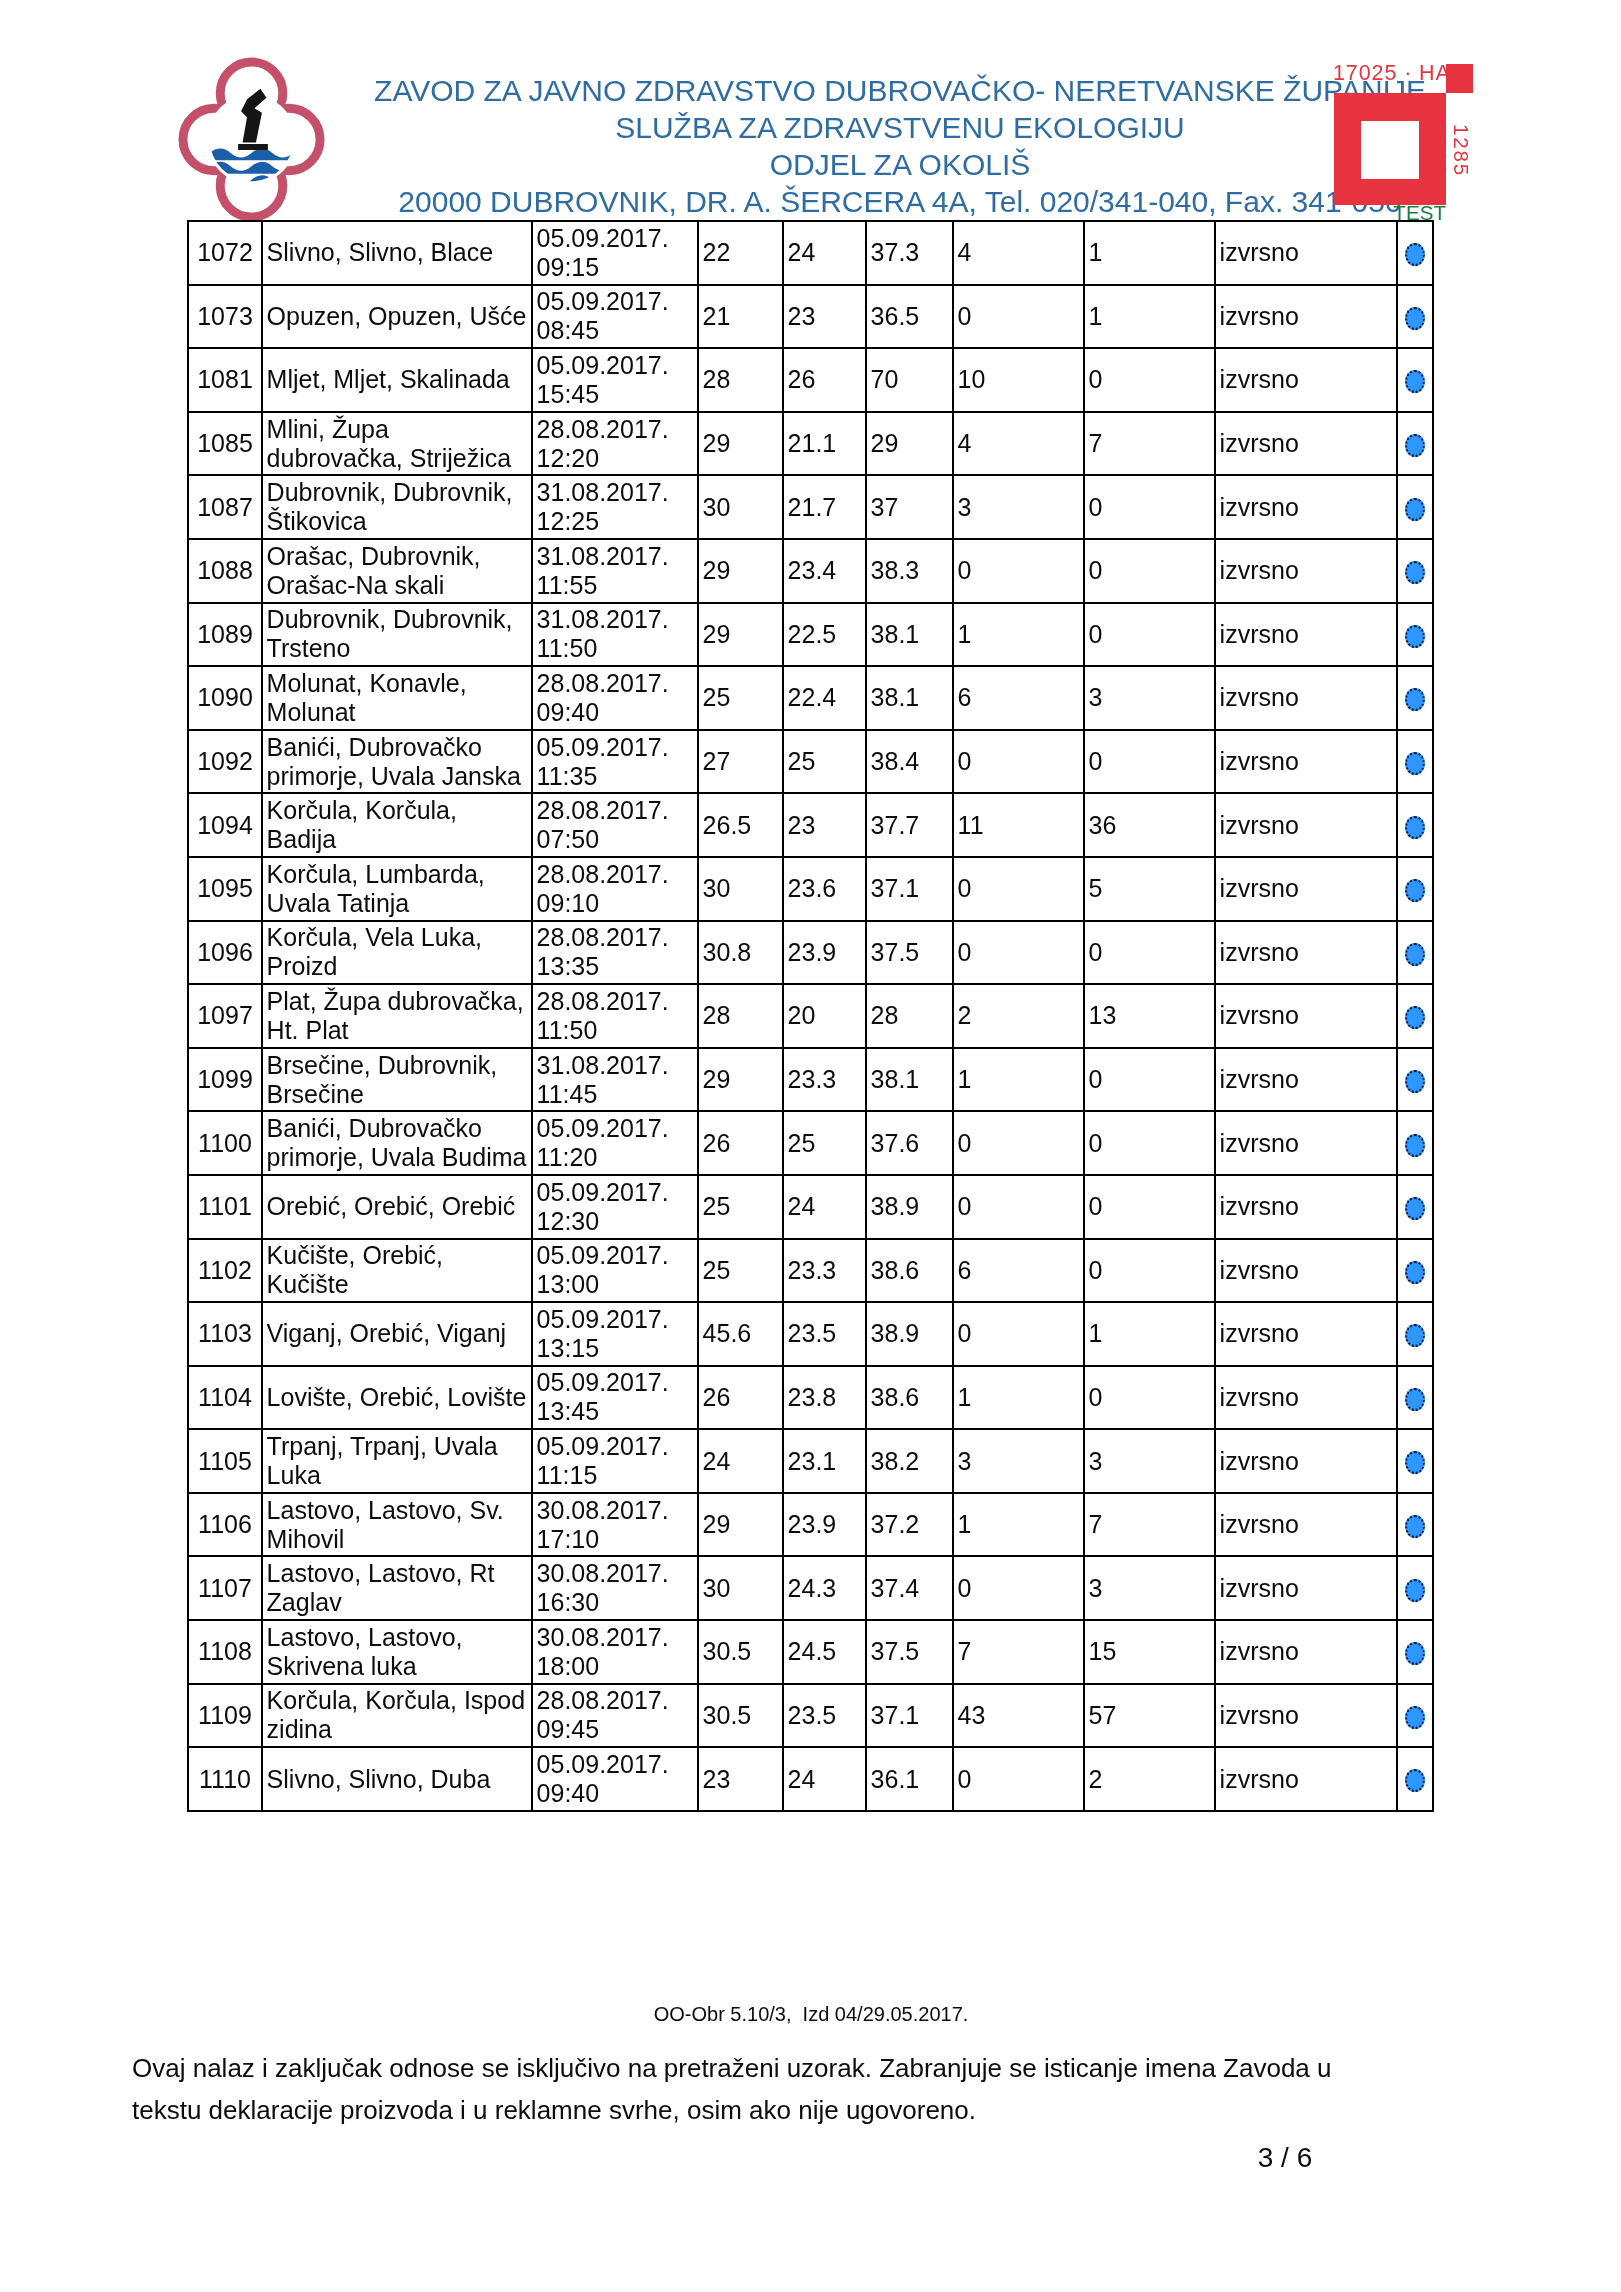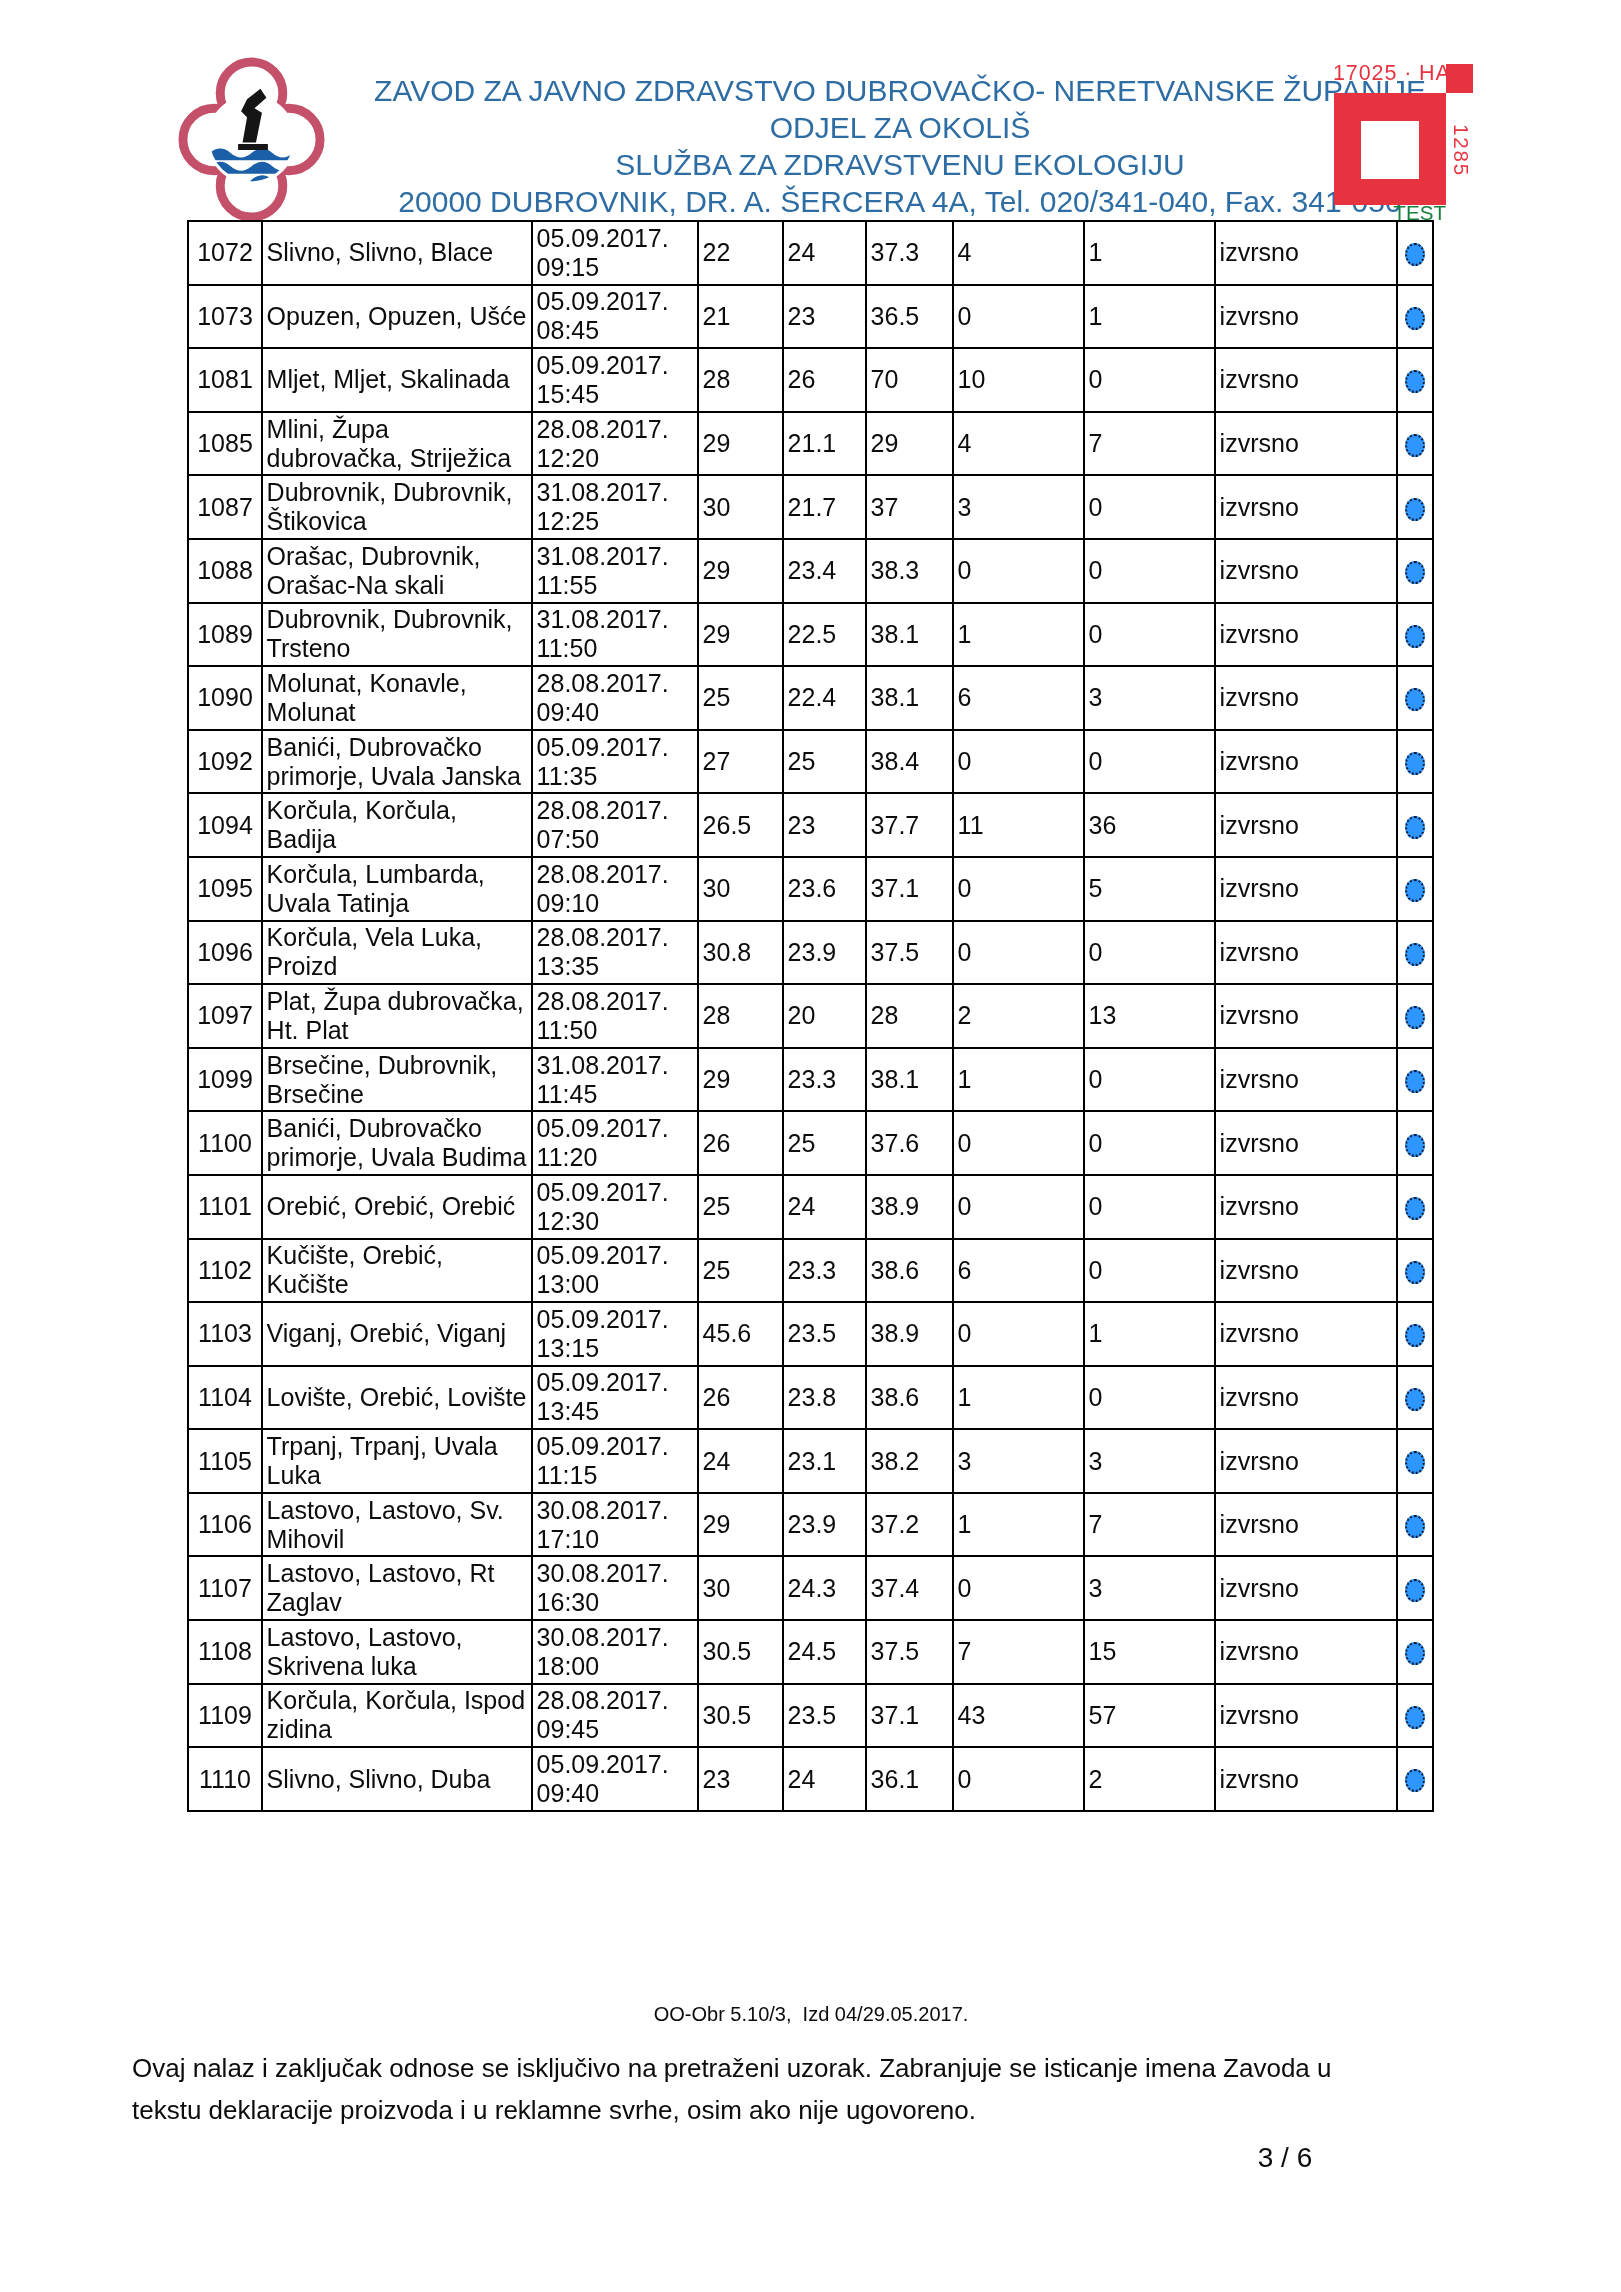--- a/index.html
+++ b/index.html
@@ -67,22 +67,22 @@
       <path d="M22 64 q7 -6 14 0 t14 0 t14 0 t14 0 v5 h-56 z" fill="#1a5fa8"></path>
       <path d="M22 73 q7 -6 14 0 t14 0 t14 0 t14 0 v5 h-56 z" fill="#1a5fa8"></path>
       <path d="M22 82 q7 -6 14 0 t14 0 t14 0 t14 0 v8 h-56 z" fill="#1a5fa8"></path>
     </g>
     <path d="M47 28 l9 -7 4 6 -8 7 5 3 -4 20 -9 0 3 -17 -4 -4 z M41 58 h20 v4 h-20 z" fill="#151515"></path>
   </svg>
 </div>
 
 <div class="org-block">
   <div>ZAVOD ZA JAVNO ZDRAVSTVO DUBROVAČKO- NERETVANSKE ŽUPANIJE</div>
+  <div>SLUŽBA ZA ZDRAVSTVENU EKOLOGIJU</div>
   <div>ODJEL ZA OKOLIŠ</div>
-  <div>SLUŽBA ZA ZDRAVSTVENU EKOLOGIJU</div>
   <div>20000 DUBROVNIK, DR. A. ŠERCERA 4A, Tel. 020/341-040, Fax. 341-050</div>
 </div>
 
 <div class="haa-standard">17025 · HAA</div>
 <div class="haa-sq-small"></div>
 <div class="haa-sq-big">
   <div class="inner"></div>
 </div>
 <div class="haa-number">1285</div>
 <div class="haa-test">TEST</div>

